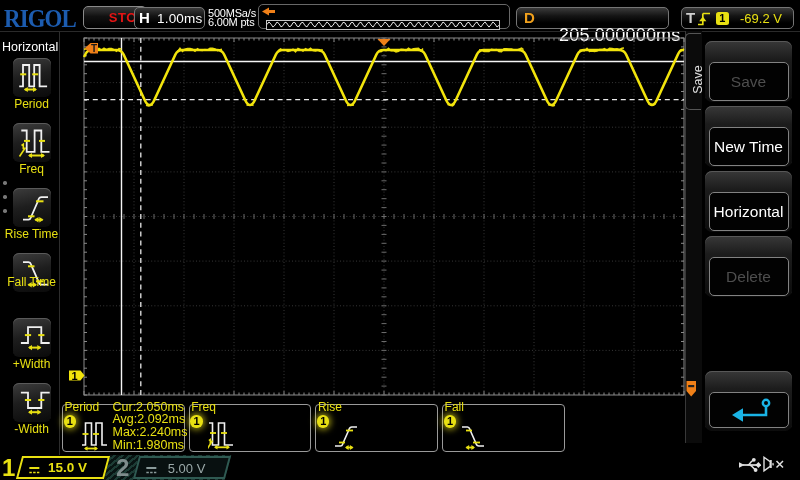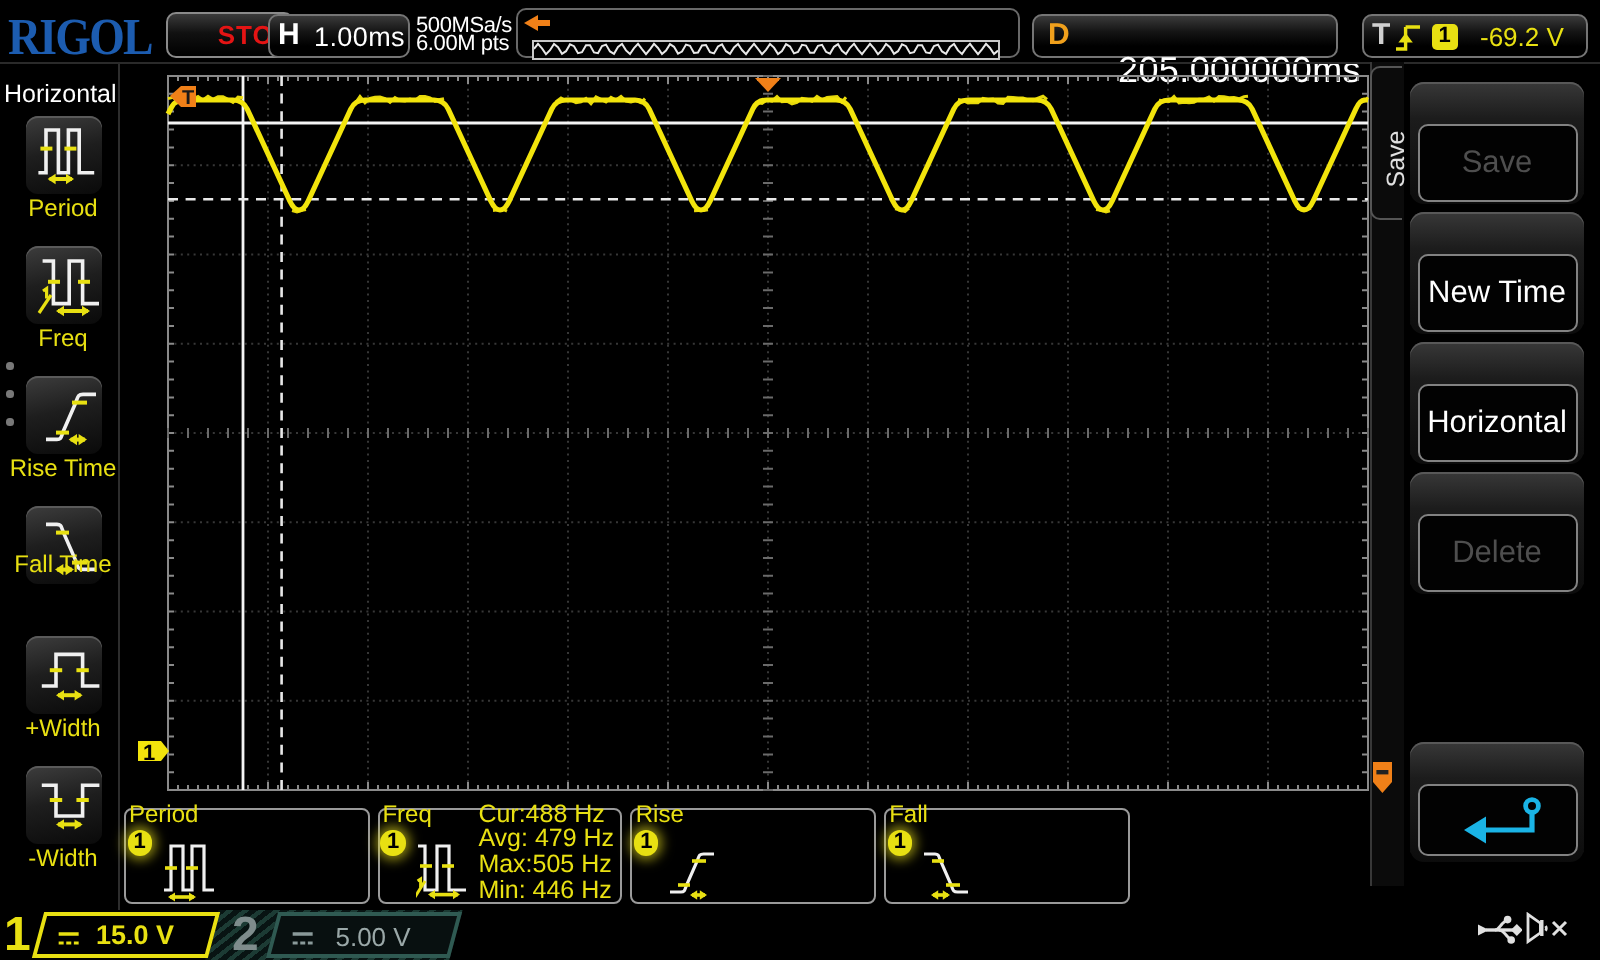--- a/index.html
+++ b/index.html
@@ -169,35 +169,35 @@
 <div class="ptitle">Period</div>
 <div class="pbadge">1</div>
 <svg class="picon" width="26" height="32" viewBox="0 0 26 32">
       <path d="M1,26 H4.5 V4 H10.5 V26 H15 V4 H21 V26 H26" stroke="#f0f0f0" stroke-width="1.6" fill="none"></path>
       <path d="M1.5,15 H7.5" stroke="#e8e012" stroke-width="1.8" fill="none"></path>
       <path d="M12,15 H18" stroke="#e8e012" stroke-width="1.8" fill="none"></path>
       <path d="M4,29.5 H16" stroke="#e8e012" stroke-width="1.8" fill="none"></path>
       <path d="M3,29.5 l3.5,-2.3 v4.6 z" fill="#e8e012"></path>
       <path d="M17,29.5 l-3.5,-2.3 v4.6 z" fill="#e8e012"></path>
     </svg>
+<div class="pvals">Cur:2.050ms<br>Avg:2.092ms<br>Max:2.240ms<br>Min:1.980ms</div>
 </div>
 <div class="panel" style="left:188.7px">
 <div class="ptitle">Freq</div>
 <div class="pbadge">1</div>
 <svg class="picon" width="26" height="32" viewBox="0 0 26 32">
       <path d="M1,4 H4.5 V26 H10.5 V4 H16.5 V26 H25" stroke="#f0f0f0" stroke-width="1.6" fill="none"></path>
       <path d="M2,14 H8" stroke="#e8e012" stroke-width="1.8" fill="none"></path>
       <path d="M13,14 H19" stroke="#e8e012" stroke-width="1.8" fill="none"></path>
       <path d="M0.8,21.5 l1.5,-1 v4.2" stroke="#e8e012" stroke-width="1.5" fill="none"></path>
       <path d="M-0.5,29.5 L4.5,21.5" stroke="#e8e012" stroke-width="1.5" fill="none"></path>
       <path d="M7,28.3 H21" stroke="#e8e012" stroke-width="1.8" fill="none"></path>
       <path d="M6,28.3 l3.5,-2.3 v4.6 z" fill="#e8e012"></path>
       <path d="M22,28.3 l-3.5,-2.3 v4.6 z" fill="#e8e012"></path>
     </svg>
-<div class="pvals">Cur:488 Hz<br>Avg: 479 Hz<br>Max:505 Hz<br>Min: 446 Hz</div>
 </div>
 <div class="panel" style="left:315.4px">
 <div class="ptitle">Rise</div>
 <div class="pbadge">1</div>
 <svg class="picon" width="26" height="32" viewBox="0 0 26 32">
       <path d="M1,27 H6.5 C8.5,27 8.3,26 9.3,23.5 L14.6,11.5 C15.6,8.7 15.5,8 17.8,8 H23" stroke="#f0f0f0" stroke-width="1.6" fill="none"></path>
       <path d="M5,23.5 H11" stroke="#e8e012" stroke-width="1.8" fill="none"></path>
       <path d="M12,11.5 H19" stroke="#e8e012" stroke-width="1.8" fill="none"></path>
       <path d="M12,28.5 H18.5" stroke="#e8e012" stroke-width="1.8" fill="none"></path>
       <path d="M11,28.5 l3.5999999999999996,-2.4 v4.8 z" fill="#e8e012"></path>

